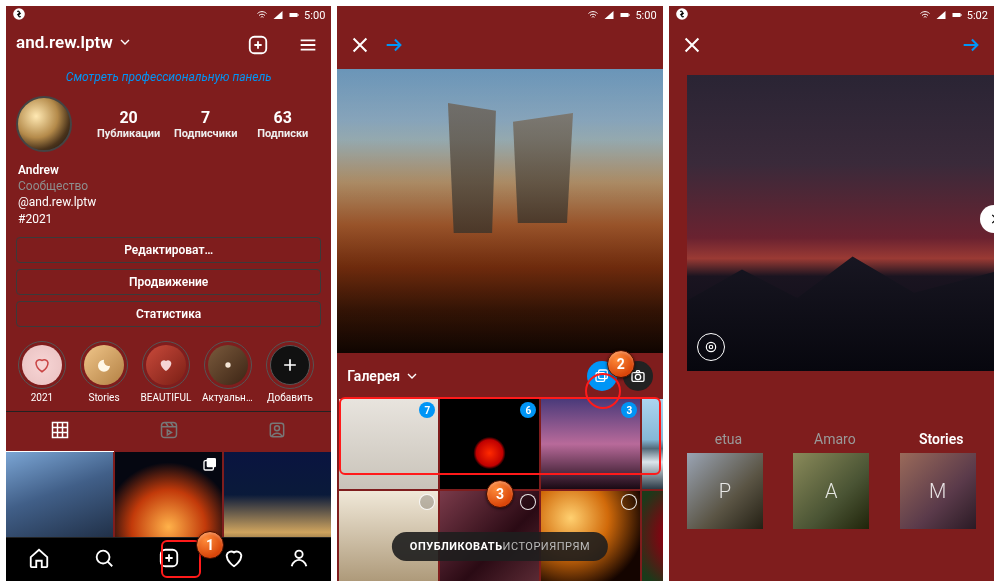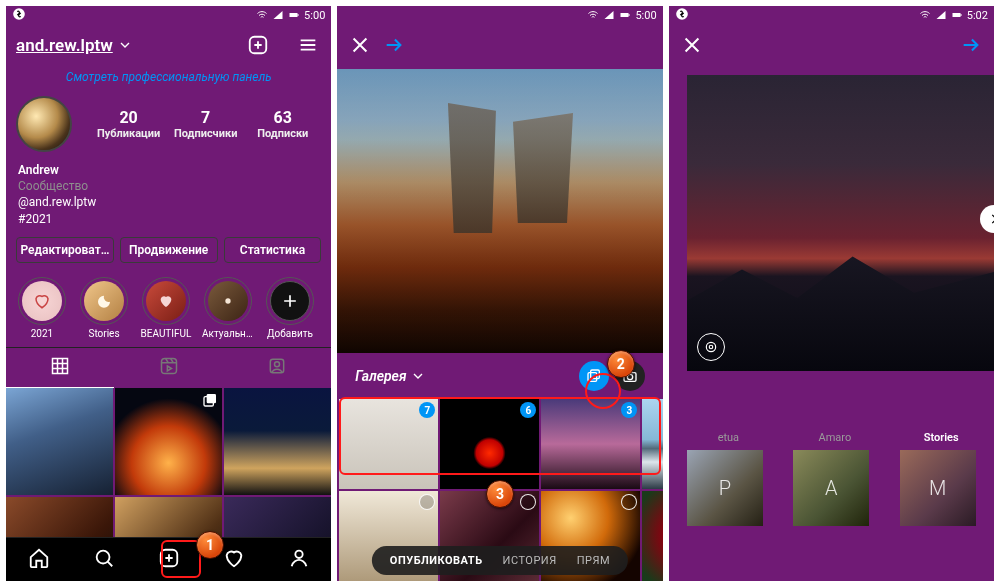--- a/index.html
+++ b/index.html
@@ -9,21 +9,21 @@
     background: #fff;
     font-family: -apple-system, BlinkMacSystemFont, "Segoe UI", Roboto, Arial, sans-serif;
     display: flex;
     gap: 6px;
     padding: 6px;
     color: #fff;
     font-size: 13px;
   }
   .phone {
     flex: 1 1 0;
-    background: #701a75;
+    background: #7f1d1d;
     position: relative;
     overflow: hidden;
     display: flex;
     flex-direction: column;
   }
   
   .status-bar {
     height: 18px;
     display: flex;
     justify-content: space-between;
@@ -32,24 +32,23 @@
     font-size: 11px;
     color: #fff;
   }
   .status-right { display: flex; gap: 4px; align-items: center; }
   .status-right svg { width: 12px; height: 12px; fill: #fff; }
   .ico-sm { width: 16px; height: 16px; }
 
   
   .p1-header {
     display: flex;
-    align-items: center;
+    align-items: flex-start;
     padding: 8px 10px;
     gap: 24px;
-    text-decoration: underline;
   }
   .p1-username { font-weight: 600; font-size: 17px; display: flex; align-items: center; gap:4px;}
   .p1-header-spacer { flex: 1; }
   .p1-header-btn { width: 26px; height: 26px; display:flex; align-items:center; justify-content:center; }
   .p1-header-btn svg { width: 22px; height: 22px; stroke:#fff; fill:none; stroke-width:2; }
 
   .p1-panel-link {
     color: #0095f6;
     font-size: 12px;
     text-align: center;
@@ -65,21 +64,21 @@
     margin-right: 18px;
   }
   .p1-stat { flex:1; text-align:center; }
   .p1-stat-n { font-weight:700; font-size:16px; }
   .p1-stat-l { font-size:11px; color:#eee;font-weight:bold; }
 
   .p1-bio { padding: 2px 12px 10px; font-size:12px; line-height:1.35; }
   .p1-bio .name { font-weight:600; }
   .p1-bio .type { color:#8e8e8e; }
 
-  .p1-buttons { display:flex; gap:6px; padding:0 10px 10px; }
+  .p1-buttons { display:flex; gap:6px; padding:0 10px 10px;flex-direction:column; }
   .p1-btn {
     flex:1; border:1px solid #3a3a3a; border-radius:4px;
     text-align:center; padding:5px 0; font-size:12px; font-weight:600;
     overflow:hidden; white-space:nowrap; text-overflow:ellipsis;
   }
 
   .p1-highlights { display:flex; gap:10px; padding:4px 10px 8px; overflow:hidden; }
   .p1-hl { display:flex; flex-direction:column; align-items:center; width:52px; }
   .p1-hl-ring {
     width:48px; height:48px; border-radius:50%; border:1.5px solid #555;
@@ -153,21 +152,21 @@
     opacity:.8;
   }
   .p2-cliff2 {
     position:absolute; top:44px; bottom:130px; left:54%; width:60px;
     background: linear-gradient(180deg,#7a6e5f,#3a332a);
     clip-path: polygon(0 8%,100% 0,90% 100%,8% 100%);
     opacity:.8;
   }
 
   .p2-gallery-bar {
-    display:flex; align-items:center; padding:8px 18px; gap:6px;font-style:italic;
+    display:flex; align-items:center; padding:8px 10px; gap:6px;
   }
   .p2-gallery-label { font-weight:600; font-size:14px; display:flex; align-items:center; gap:4px;}
   .p2-gallery-spacer { flex:1; }
   .p2-round-btn {
     width:30px; height:30px; border-radius:50%; background:#222;
     display:flex; align-items:center; justify-content:center;
   }
   .p2-round-btn.sel { background:#0095f6; }
   .p2-round-btn svg { width:16px; height:16px; stroke:#fff; fill:none; stroke-width:2;}
 
@@ -185,22 +184,22 @@
   .g1 { background: linear-gradient(180deg,#e8e4de,#c9c3b9); }
   .g2 { background: radial-gradient(circle at 50% 60%,#ff2a00 0%,#c00000 18%,#000 22%); }
   .g3 { background: linear-gradient(180deg,#4a3a7a 0%,#b86a9a 50%,#1a0a14 100%); }
   .g4 { background: linear-gradient(180deg,#acd5f0 0%,#86b8d6 45%,#536a7a 55%,#dde6ec 70%,#2c3a46 100%); }
   .g5 { background: linear-gradient(180deg,#f0e8d8,#ae9a7a); }
   .g6 { background: linear-gradient(135deg,#7a3a4a,#2a0a14 60%,#5a2a34 100%); }
   .g7 { background: radial-gradient(circle at 30% 30%,#ffd070,#d16a0a 40%,#140400 80%); }
   .g8 { background: radial-gradient(circle at 50% 50%,#ff4a5a,#8a0010 40%,#1a3a1a 90%); }
 
   .p2-modes {
-    position:absolute; bottom:6px; left:50%; transform:translateX(-50%);
-    display:flex; gap:20px; background:rgba(30,30,30,.9); border-radius:22px;
+    position:absolute; bottom:20px; left:50%; transform:translateX(-50%);
+    display:flex; background:rgba(30,30,30,.9); border-radius:22px;
     padding:8px 18px; font-size:11px; letter-spacing:.5px;
     z-index:45;
   }
   .p2-mode.active { color:#fff; font-weight:700; }
   .p2-mode { color:#bbb; }
 
   
   .p3-top { display:flex; align-items:center; padding:10px 12px; }
   .p3-top svg { width:22px; height:22px; stroke:#fff; fill:none; stroke-width:2.2;}
   .p3-top .spacer { flex:1; }
@@ -224,21 +223,21 @@
   .p3-crop svg { width:14px; height:14px; stroke:#000; fill:none; stroke-width:2;}
   .p3-tag-btn {
     position:absolute; bottom:10px; left:10px; width:28px; height:28px;
     border-radius:50%; border:1.5px solid #fff;
     display:flex; align-items:center; justify-content:center;
   }
   .p3-tag-btn svg { width:14px; height:14px; stroke:#fff; fill:none; stroke-width:2;}
 
   .p3-filters { display:flex; margin-top:60px; padding:0 4px; gap:2px; overflow:hidden;}
   .p3-filter { flex:1 0 0; min-width:0; display:flex; flex-direction:column; align-items:center; gap:6px; }
-  .p3-filter-label { font-size:11px; color:#9a9a9a; white-space:nowrap;margin-left:7px;}
+  .p3-filter-label { font-size:14px; color:#9a9a9a; white-space:nowrap;margin-left:7px;}
   .p3-filter.active .p3-filter-label { color:#fff; font-weight:600; }
   .p3-thumb {
     width:76px; height:76px; display:flex; align-items:center; justify-content:center;
     font-size:20px; font-weight:300; color:rgba(255,255,255,.85);
   }
   .th-p { background: linear-gradient(135deg,#9aa4b4,#5a5444 60%,#242014); }
   .th-a { background: linear-gradient(135deg,#8a8a5a,#4a5434 60%,#20240a); }
   .th-m { background: linear-gradient(135deg,#9a6a5a,#5a3a4a 60%,#2a1a24); }
   .th-r { background: linear-gradient(135deg,#8a947a,#4a543a 60%,#1a200a); }
 </style>

